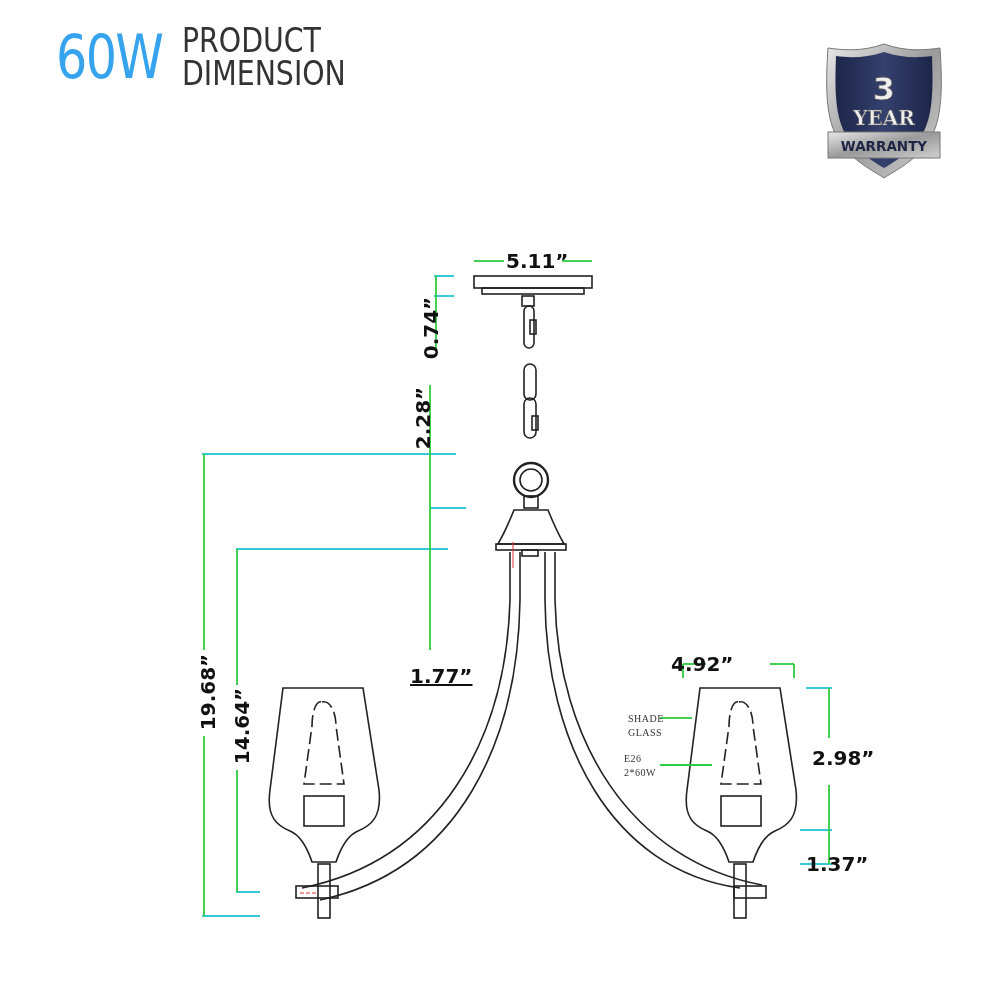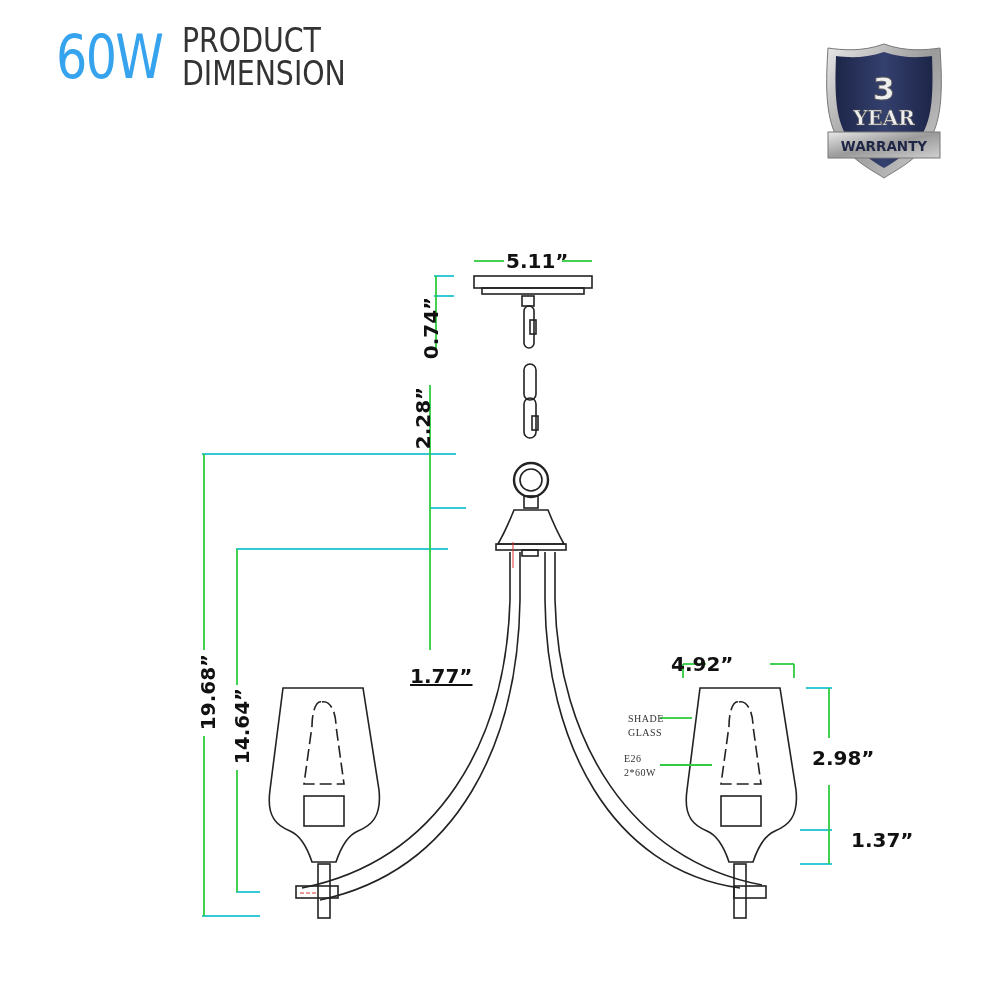--- a/index.html
+++ b/index.html
@@ -126,21 +126,21 @@
 </svg>
 
 <div class="dim" style="left:506px; top:249px;">5.11”</div>
 <div class="dim v" style="left:400px; top:316px;">0.74”</div>
 <div class="dim v" style="left:392px; top:406px;">2.28”</div>
 <div class="dim v" style="left:170px; top:680px;">19.68”</div>
 <div class="dim v" style="left:204px; top:714px;">14.64”</div>
 <div class="dim" style="left:410px; top:664px;text-decoration:underline;">1.77”</div>
 <div class="dim" style="left:671px; top:652px;">4.92”</div>
 <div class="dim" style="left:812px; top:746px;">2.98”</div>
-<div class="dim" style="left:806px; top:828px;margin-left:45px;">1.37”</div>
+<div class="dim" style="left:806px; top:852px;">1.37”</div>
 
 <div class="note" style="left:628px; top:712px;">
   <div>SHADE</div>
   <div>GLASS</div>
 </div>
 <div class="note" style="left:624px; top:752px;">
   <div>E26</div>
   <div>2*60W</div>
 </div>
 

